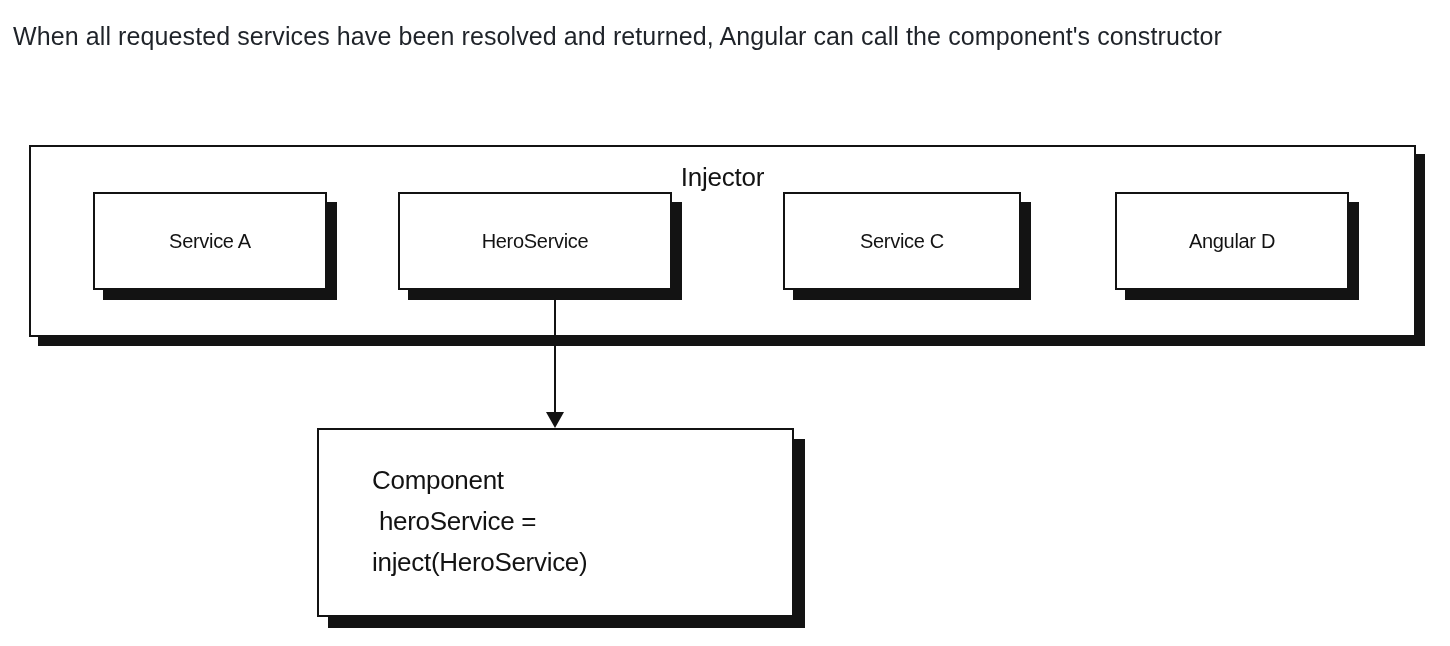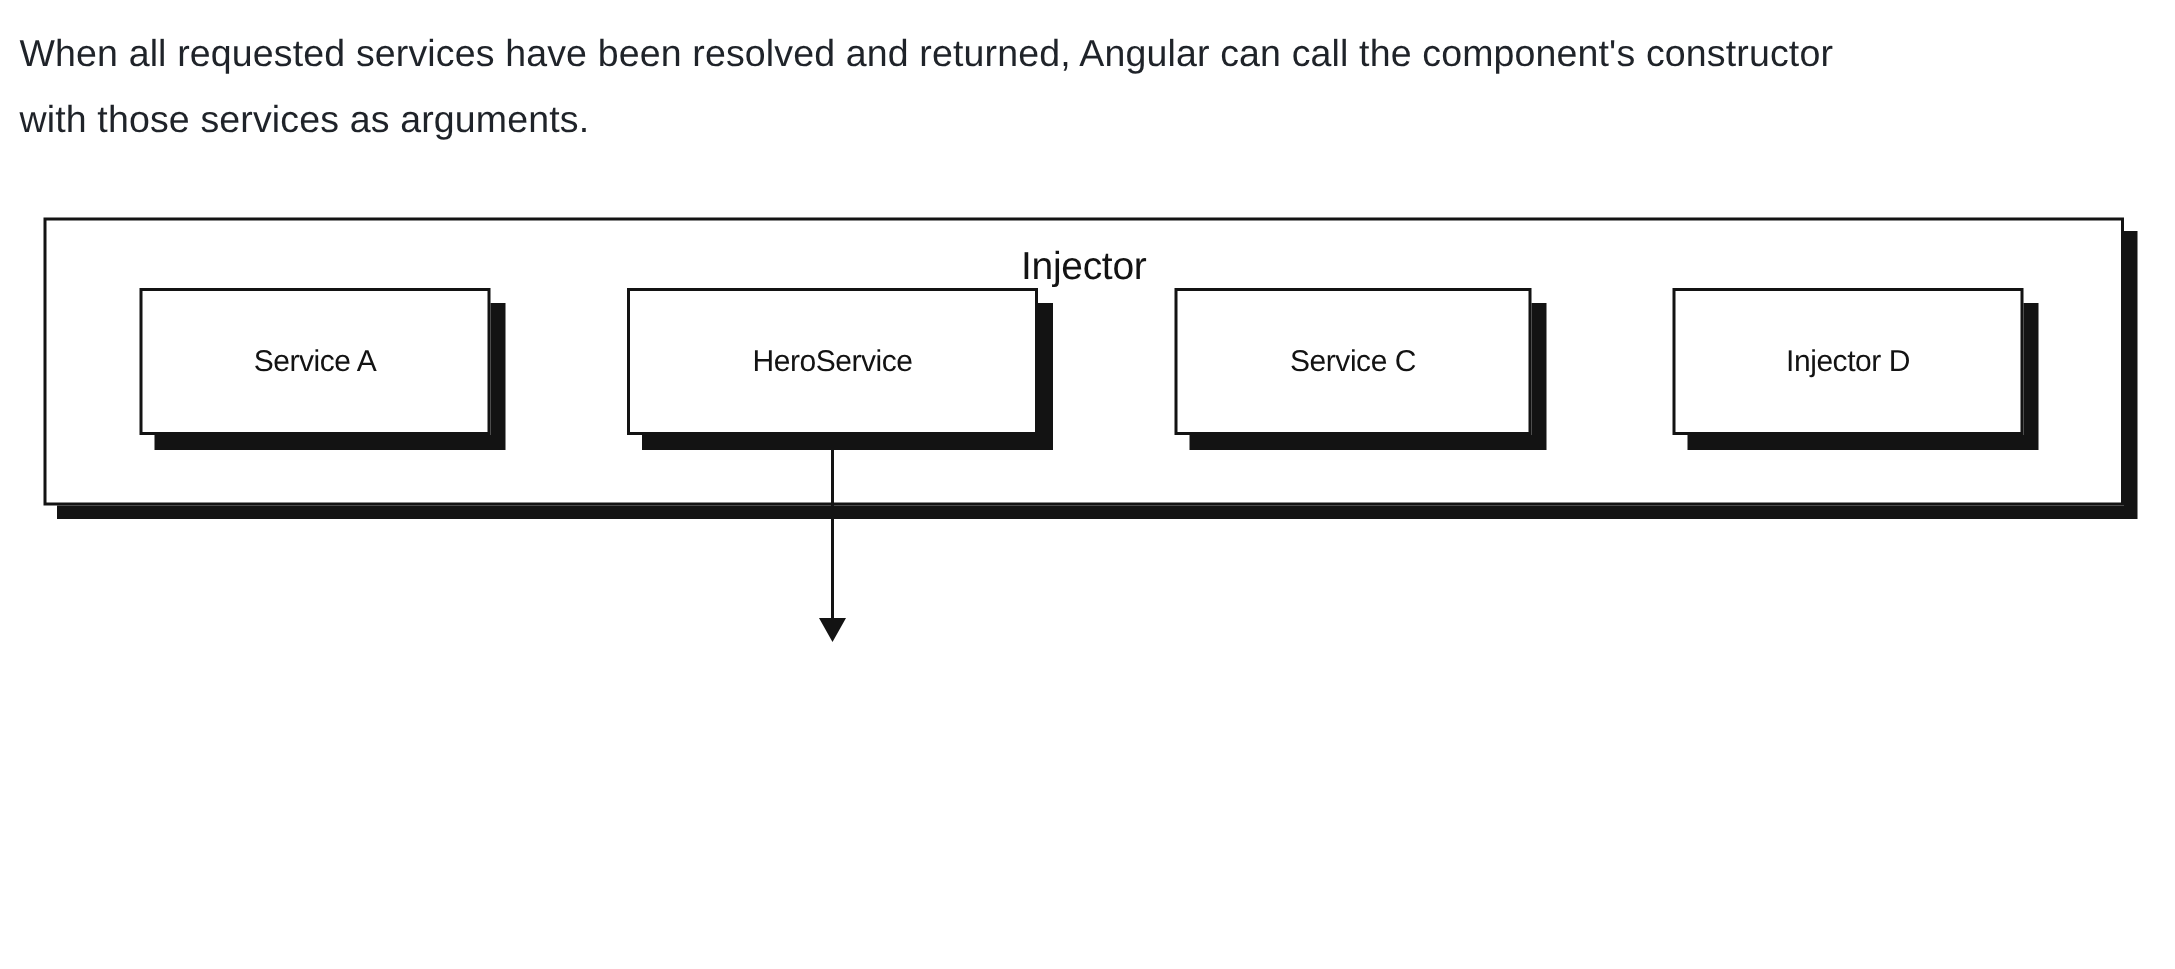--- a/index.html
+++ b/index.html
@@ -69,21 +69,21 @@
     background: var(--page-bg);
     border: 2px solid var(--ink);
     box-shadow: 10px 10px 0 0 var(--ink);
     display: flex;
     align-items: center;
     justify-content: center;
     font-size: 20px;
     letter-spacing: -0.3px;
   }
   .svc-a { left: 93px;  width: 234px; }
-  .svc-hero { left: 418px; width: 274px; }
+  .svc-hero { left: 398px; width: 274px; }
   .svc-c { left: 783px; width: 238px; }
   .svc-d { left: 1115px; width: 234px; }
 
   .arrow-line {
     position: absolute;
     left: 554px;
     top: 292px;
     width: 2px;
     height: 122px;
     background: var(--ink);
@@ -119,39 +119,45 @@
   }
   .component-line { white-space: pre; }
 </style>
 </head>
 <body>
 
 <div class="page">
 
   <div class="intro">
     <div class="intro-line">When all requested services have been resolved and returned, Angular can call the component's constructor</div>
-    <div class="intro-line">with those services as arguments.</div>
   </div>
 
   <div class="diagram">
 
     <div class="injector-box"></div>
     <div class="injector-label">Injector</div>
 
     <div class="service-node svc-a">
       <span>Service A</span>
     </div>
     <div class="service-node svc-hero">
       <span>HeroService</span>
     </div>
     <div class="service-node svc-c">
       <span>Service C</span>
     </div>
     <div class="service-node svc-d">
-      <span>Injector D</span>
+      <span>Angular D</span>
     </div>
 
     <div class="arrow-line"></div>
     <div class="arrow-head"></div>
 
+    <div class="component-box">
+      <div class="component-text">
+        <div class="component-line">Component</div>
+        <div class="component-line"> heroService =</div>
+        <div class="component-line">inject(HeroService)</div>
+      </div>
+    </div>
 
   </div>
 </div>
 
 </body></html>

